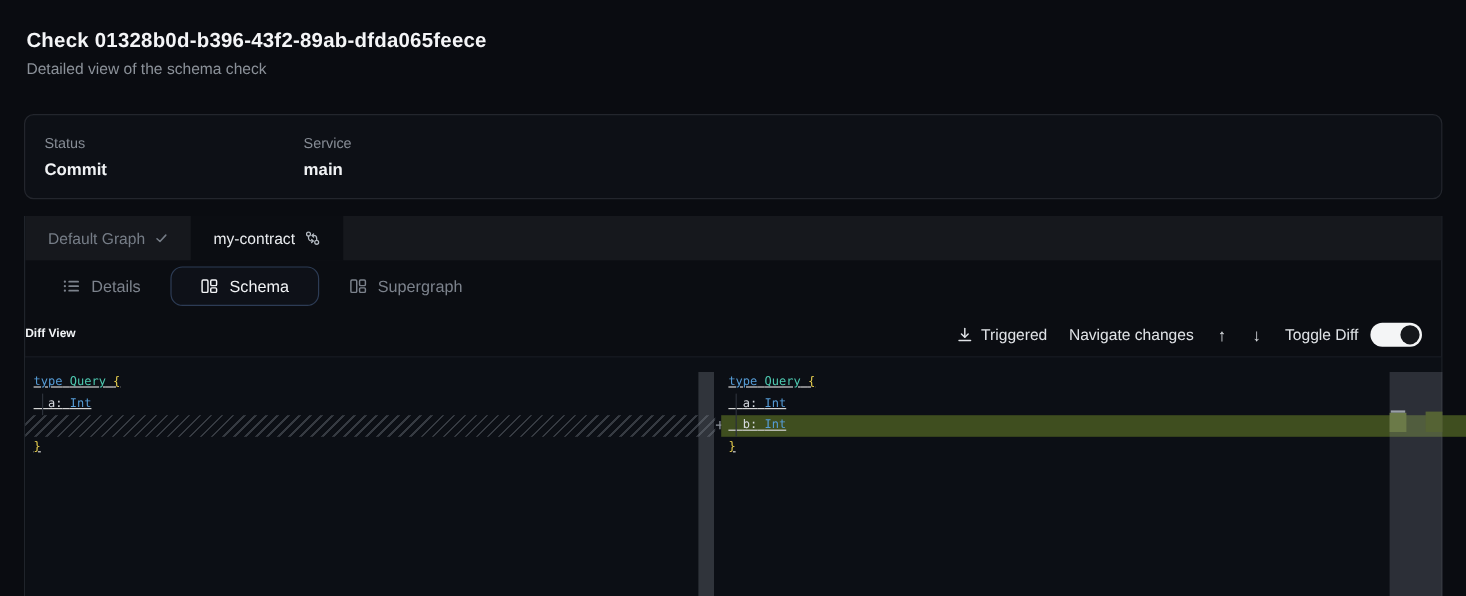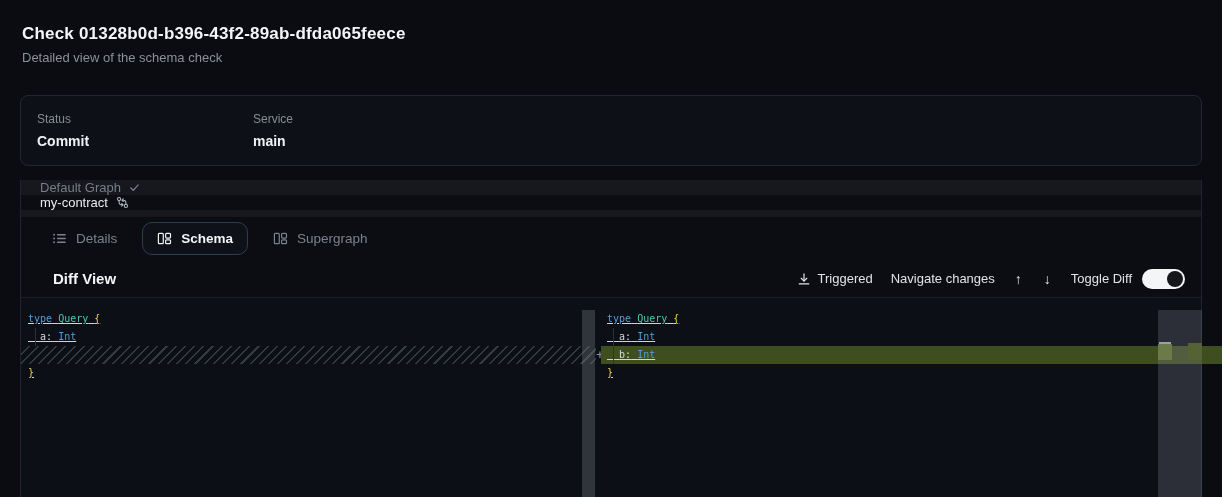--- a/index.html
+++ b/index.html
@@ -32,47 +32,47 @@
   .col-commit .meta-value { font-size:13.5px; letter-spacing:.1px; }
 
   
   .main-panel {
     position:absolute; left:20px; top:180px; width:1182px; height:317px;
     border-left:1px solid #20242b; border-right:1px solid #20242b;
     background:#0b0d12;
   }
 
   
-  .graph-tabs { height:37px; background:#16181d; display:flex; align-items:stretch;flex-direction:column; }
+  .graph-tabs { height:37px; background:#16181d; display:flex; align-items:stretch; }
   .graph-tab {
     display:flex; align-items:center; gap:8px; padding:0 19px;
     font-size:13px; color:#767d87; cursor:pointer; white-space:nowrap;
   }
   .graph-tab.active { background:#0b0d12; color:#e9ebee; }
   .graph-tab .g-icon { display:flex; align-items:center; }
 
   
   .view-tabs { height:43px; display:flex; align-items:center; padding-left:16px; }
   .view-tab {
     display:flex; align-items:center; gap:9px; padding:8px 14px;
     font-size:13.5px; color:#7c828c; cursor:pointer; border:1px solid transparent;
     border-radius:10px; margin-right:10px; white-space:nowrap;
   }
   .view-tab.active {
-    color:#f2f4f6; border-color:#2d3c55; background:#0e1118; font-weight:700;
-    padding:8px 14px;
+    color:#f2f4f6; border-color:#2d3c55; background:#0e1118; font-weight:400;
+    padding:8px 24px;
   }
   .view-tab svg { flex:0 0 auto; }
 
   
   .diff-header {
     height:38px; border-bottom:1px solid #1b1f26;
     display:flex; align-items:center;
   }
-  .diff-title { margin-left:32px; font-size:15px; font-weight:700; color:#f2f4f6; }
+  .diff-title { margin-left:0; font-size:10px; font-weight:700; color:#f2f4f6; }
   .diff-controls {
     margin-left:auto; margin-right:16px; display:flex; align-items:center; gap:18px;
     font-size:13px; color:#e0e3e7;
   }
   .ctl-btn { display:flex; align-items:center; gap:7px; cursor:pointer; background:none; border:none; color:#e0e3e7; font-size:13px; font-family:inherit; white-space:nowrap; }
   .arrow-btn { font-size:14px; padding:0 2px; }
   .toggle-group { display:flex; align-items:center; gap:10px; }
   .switch {
     width:43px; height:20px; border-radius:10px; background:#f4f5f6; position:relative; cursor:pointer;
   }

